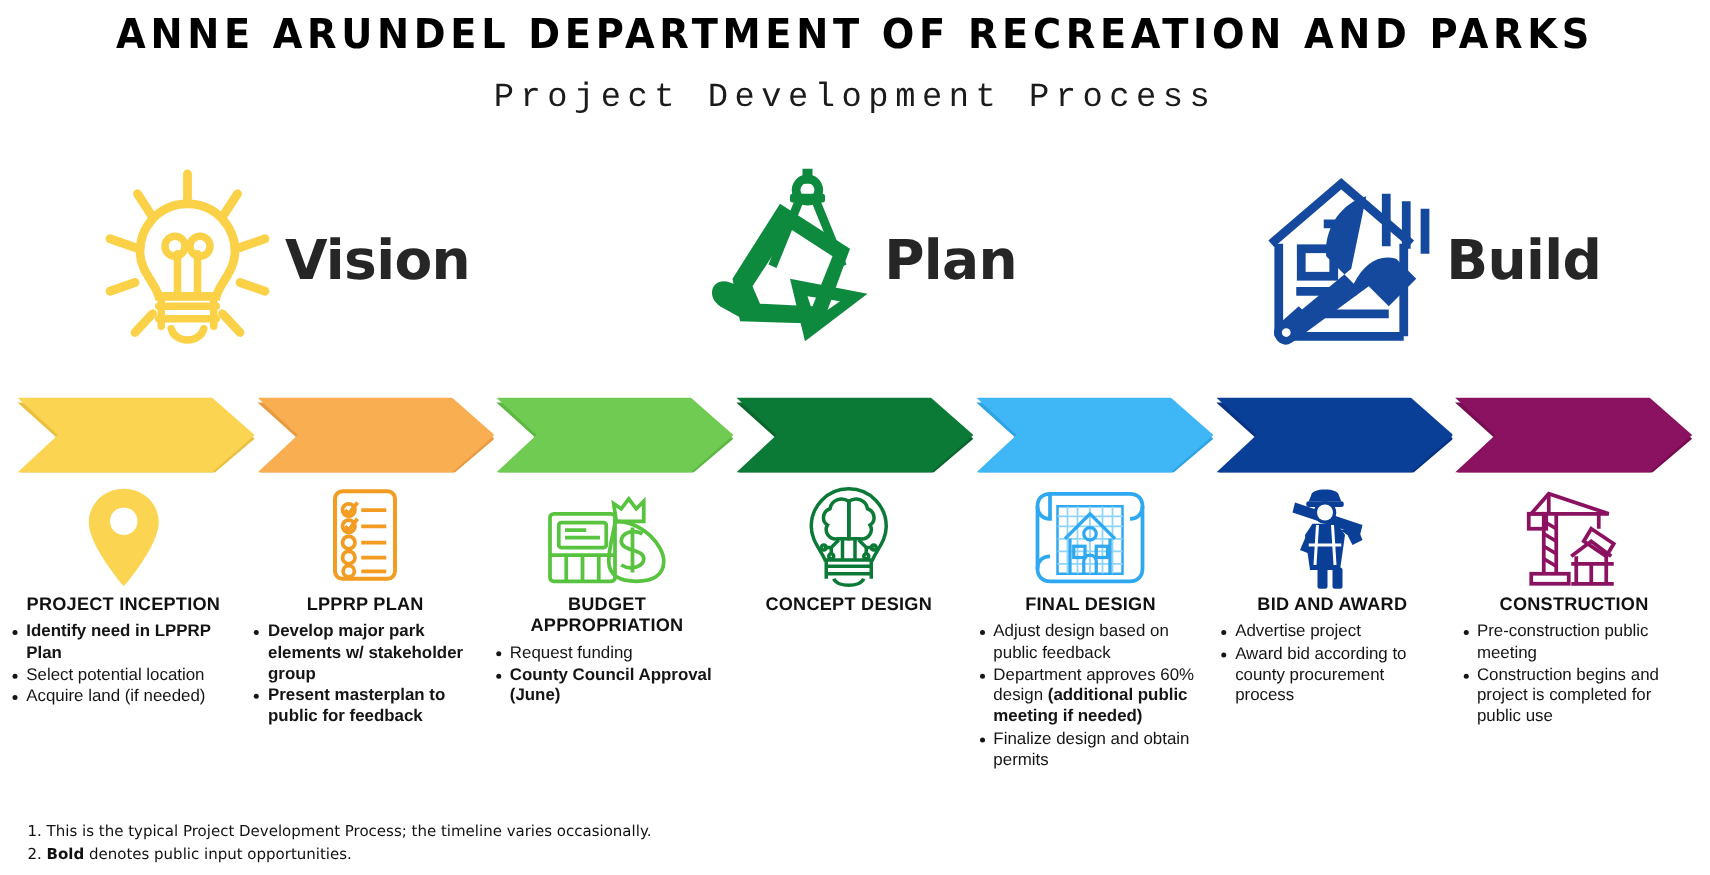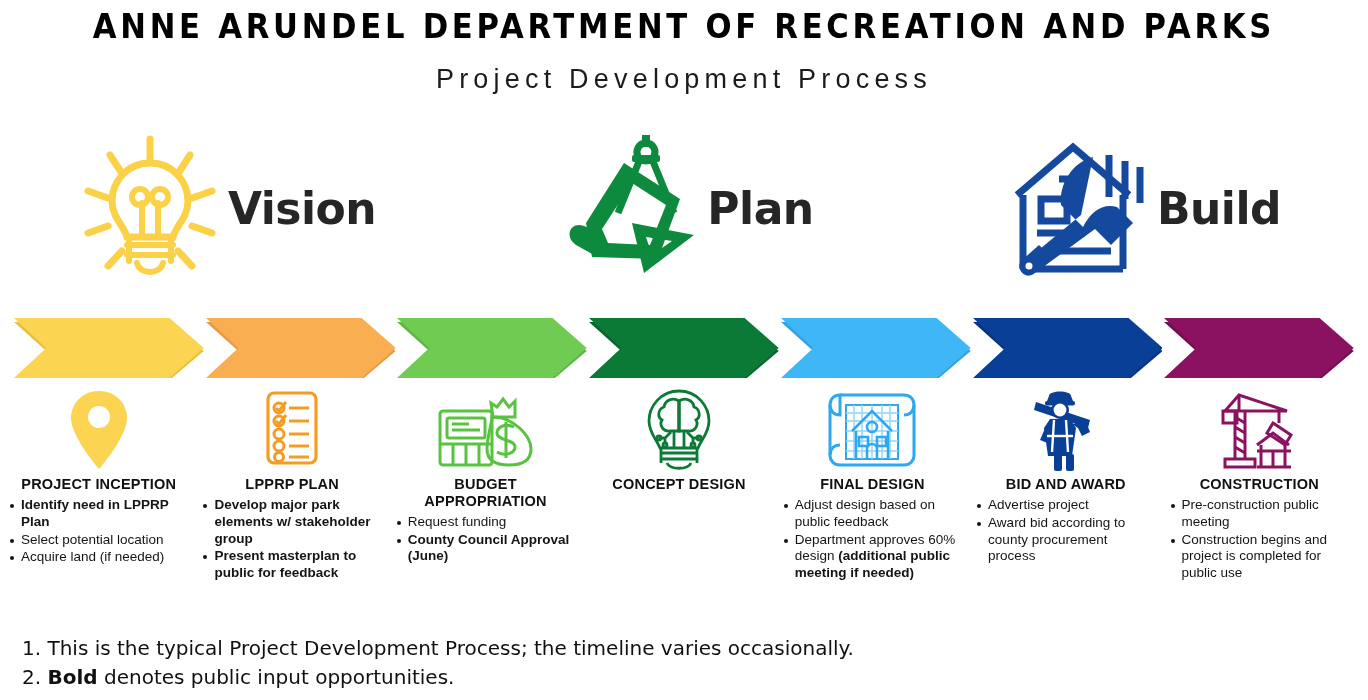--- a/index.html
+++ b/index.html
@@ -10,21 +10,21 @@
   }
   
   #title-block{text-align:center;padding-top:10px;}
   #main-title{
     font-family:"DejaVu Sans","Liberation Sans",sans-serif;
     font-size:33px;font-weight:700;letter-spacing:4.0px;
     color:#000;line-height:1.05;white-space:nowrap;
     transform:scaleX(0.93);transform-origin:center;
   }
   #sub-title{
-    font-family:Liberation Sans, sans-serif;
+    font-family:Liberation Mono, monospace;
     font-size:27px;font-weight:400;letter-spacing:5.2px;color:#1b1b1b;
     margin-top:19px;
   }
   
   #phase-row{
     position:absolute;top:128px;left:0;width:1368px;height:160px;
     display:flex;align-items:center;
   }
   .phase{flex:1;display:flex;align-items:center;justify-content:center;gap:8px;}
   .phase svg{display:block;}
@@ -60,21 +60,21 @@
   .step-list li::before{
     content:"";position:absolute;left:2px;top:7px;
     width:4px;height:4px;border-radius:50%;background:#151515;
   }
   .step-list li.b{font-weight:700;}
   .step-list li b{font-weight:700;}
   
   #footnotes{
     position:absolute;left:22px;bottom:8px;width:900px;
     font-family:"DejaVu Sans","Liberation Sans",sans-serif;
-    font-size:20px;line-height:1.45;color:#111;
+    font-size:12px;line-height:1.45;color:#111;
   }
   #footnotes div{white-space:nowrap;}
   #footnotes b{font-weight:700;}
 </style>
 </head>
 <body>
 
 <div id="title-block">
   <div id="main-title">ANNE ARUNDEL DEPARTMENT OF RECREATION AND PARKS</div>
   <div id="sub-title">Project Development Process</div>
@@ -331,20 +331,21 @@
           <rect x="33" y="48" width="9" height="9"></rect>
           <rect x="51" y="48" width="9" height="9"></rect>
           <path d="M41 70 L41 60 a5 5 0 0 1 10 0 L51 70"></path>
         </g>
       </svg>
     </div>
     <div class="step-title">FINAL DESIGN</div>
     <ul class="step-list">
       <li>Adjust design based on public feedback</li>
       <li>Department approves 60% design <b>(additional public meeting if needed)</b></li>
+      <li>Finalize design and obtain permits</li>
     </ul>
   </div>
 
   <div class="step">
     <div class="step-icon">
       <svg width="76" height="84" viewBox="0 0 76 84">
         <g fill="#0A3F97">
           <path d="M6 22 L8 14 L62 32 L60 40 Z"></path>
           <path d="M21 8 C21 2 43 2 43 8 L45 13 L19 13 Z"></path>
           <rect x="17" y="13" width="30" height="4.5" rx="2"></rect>

